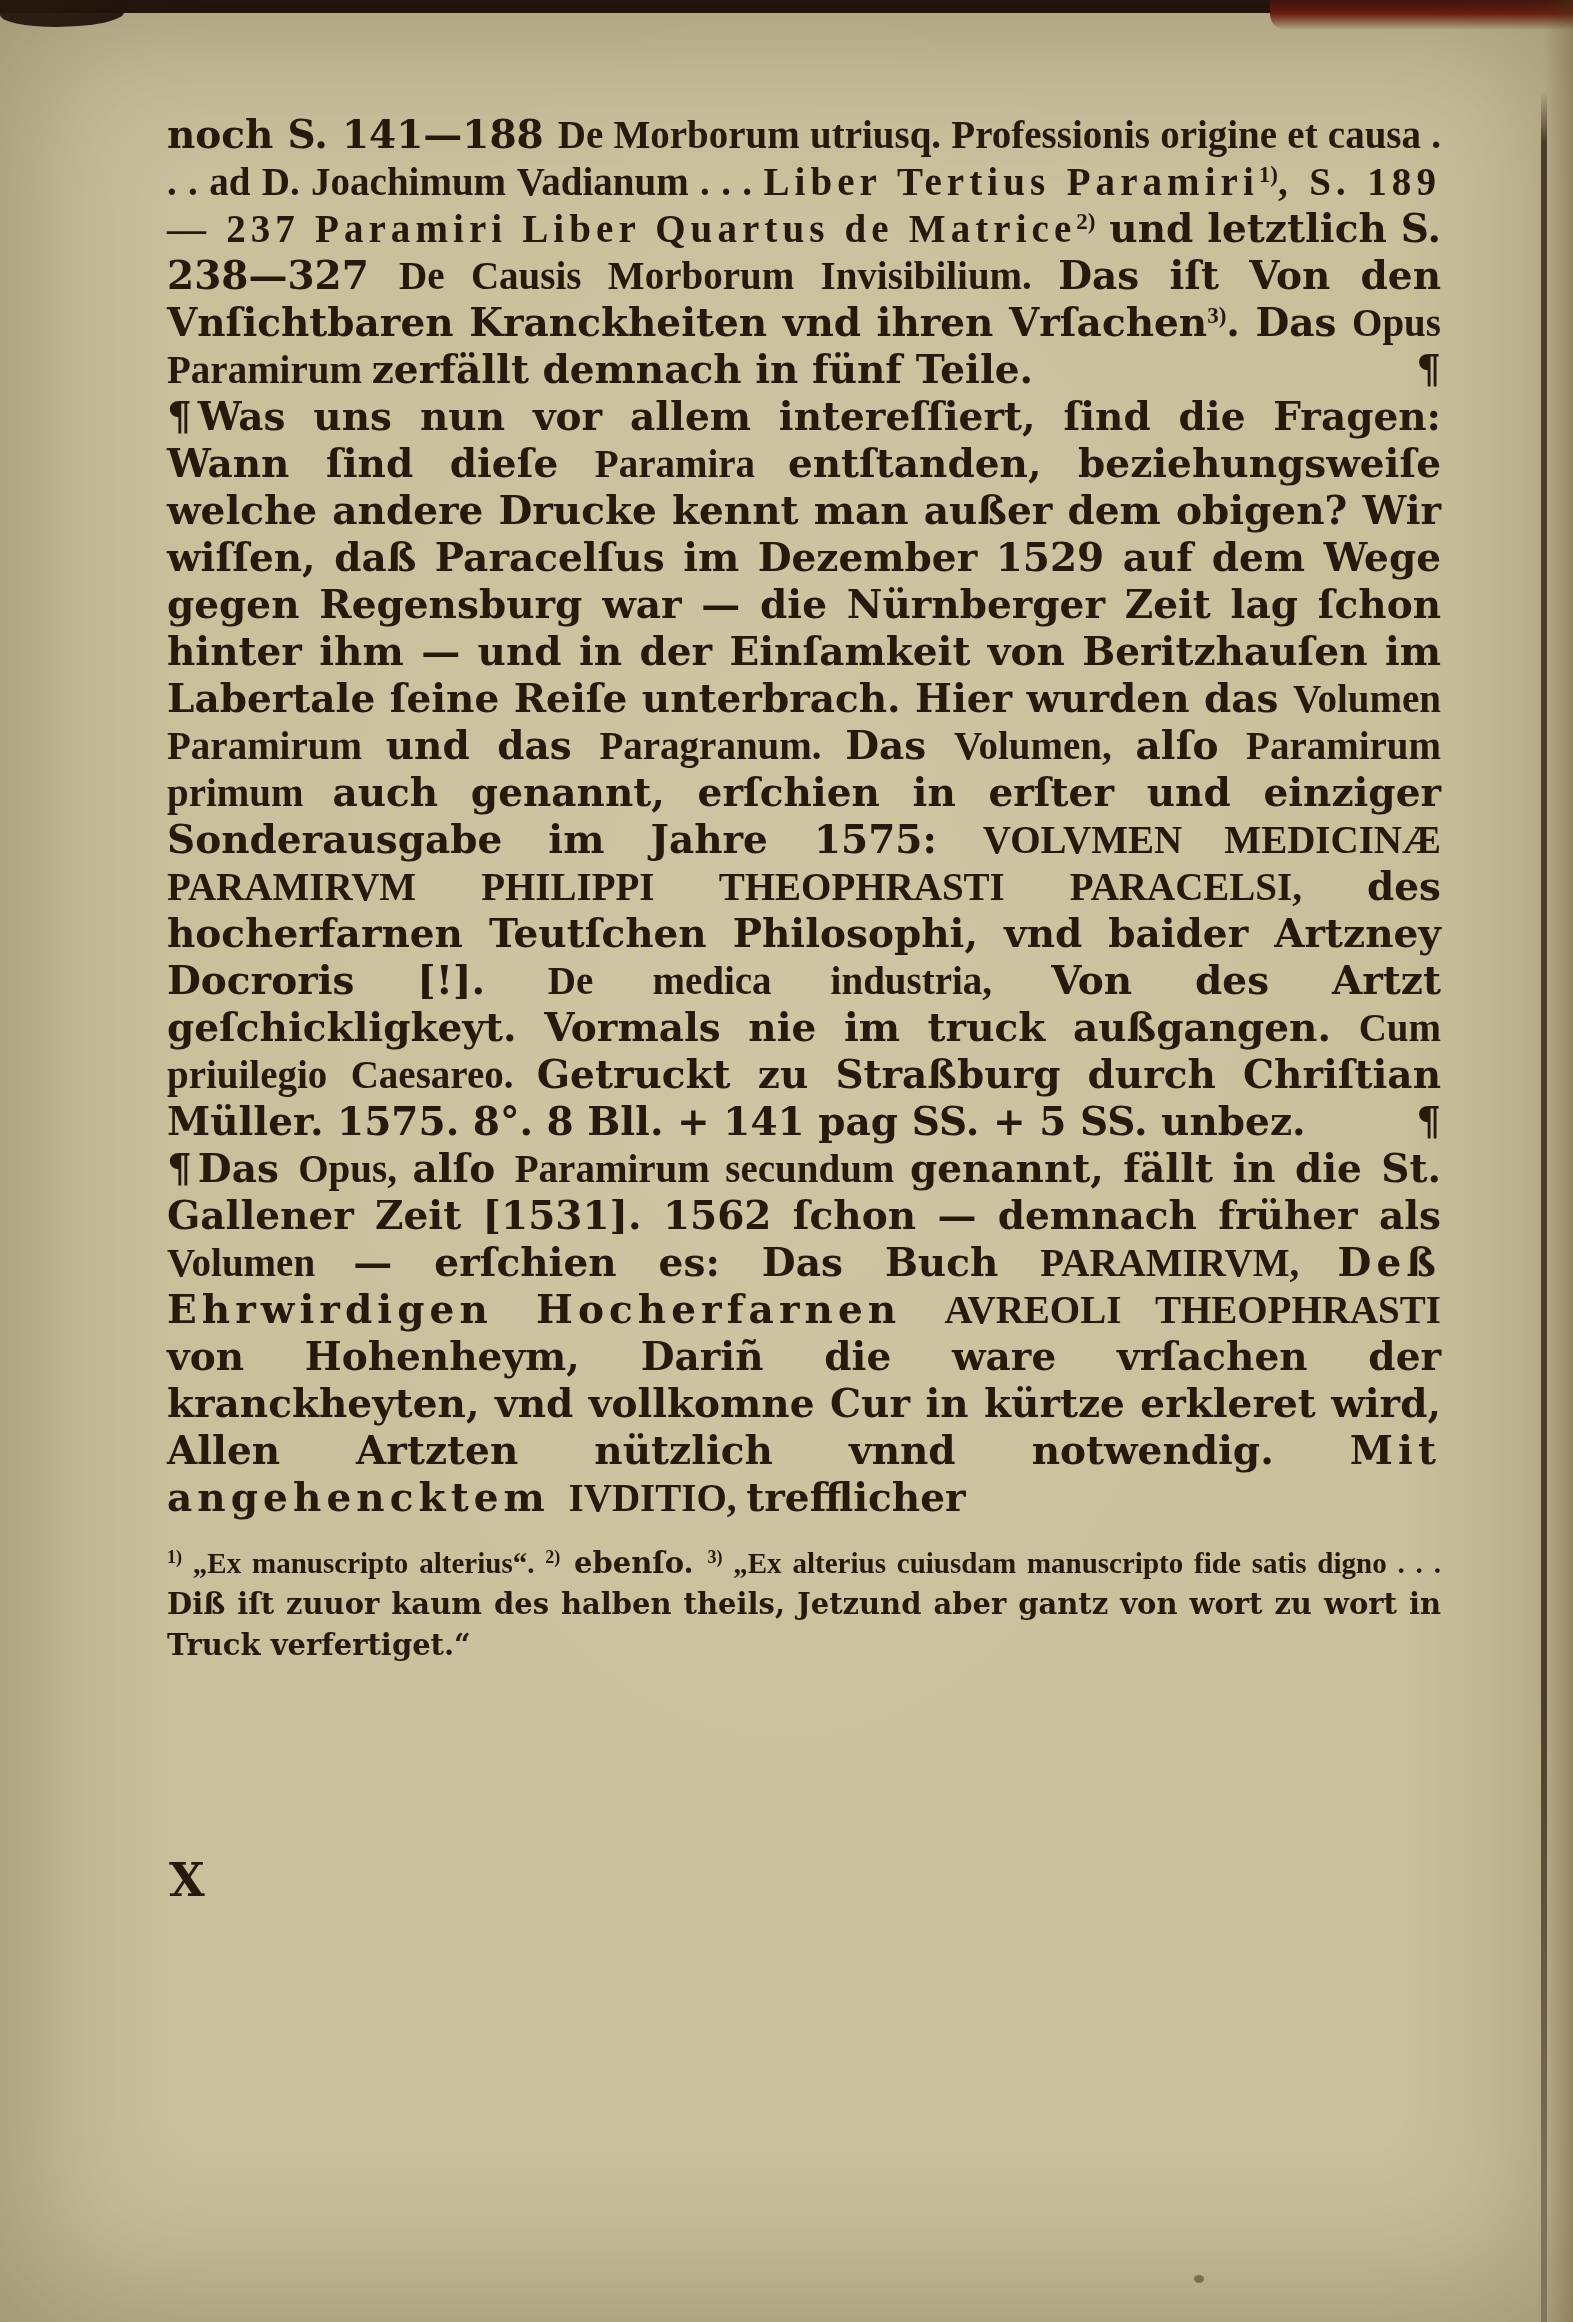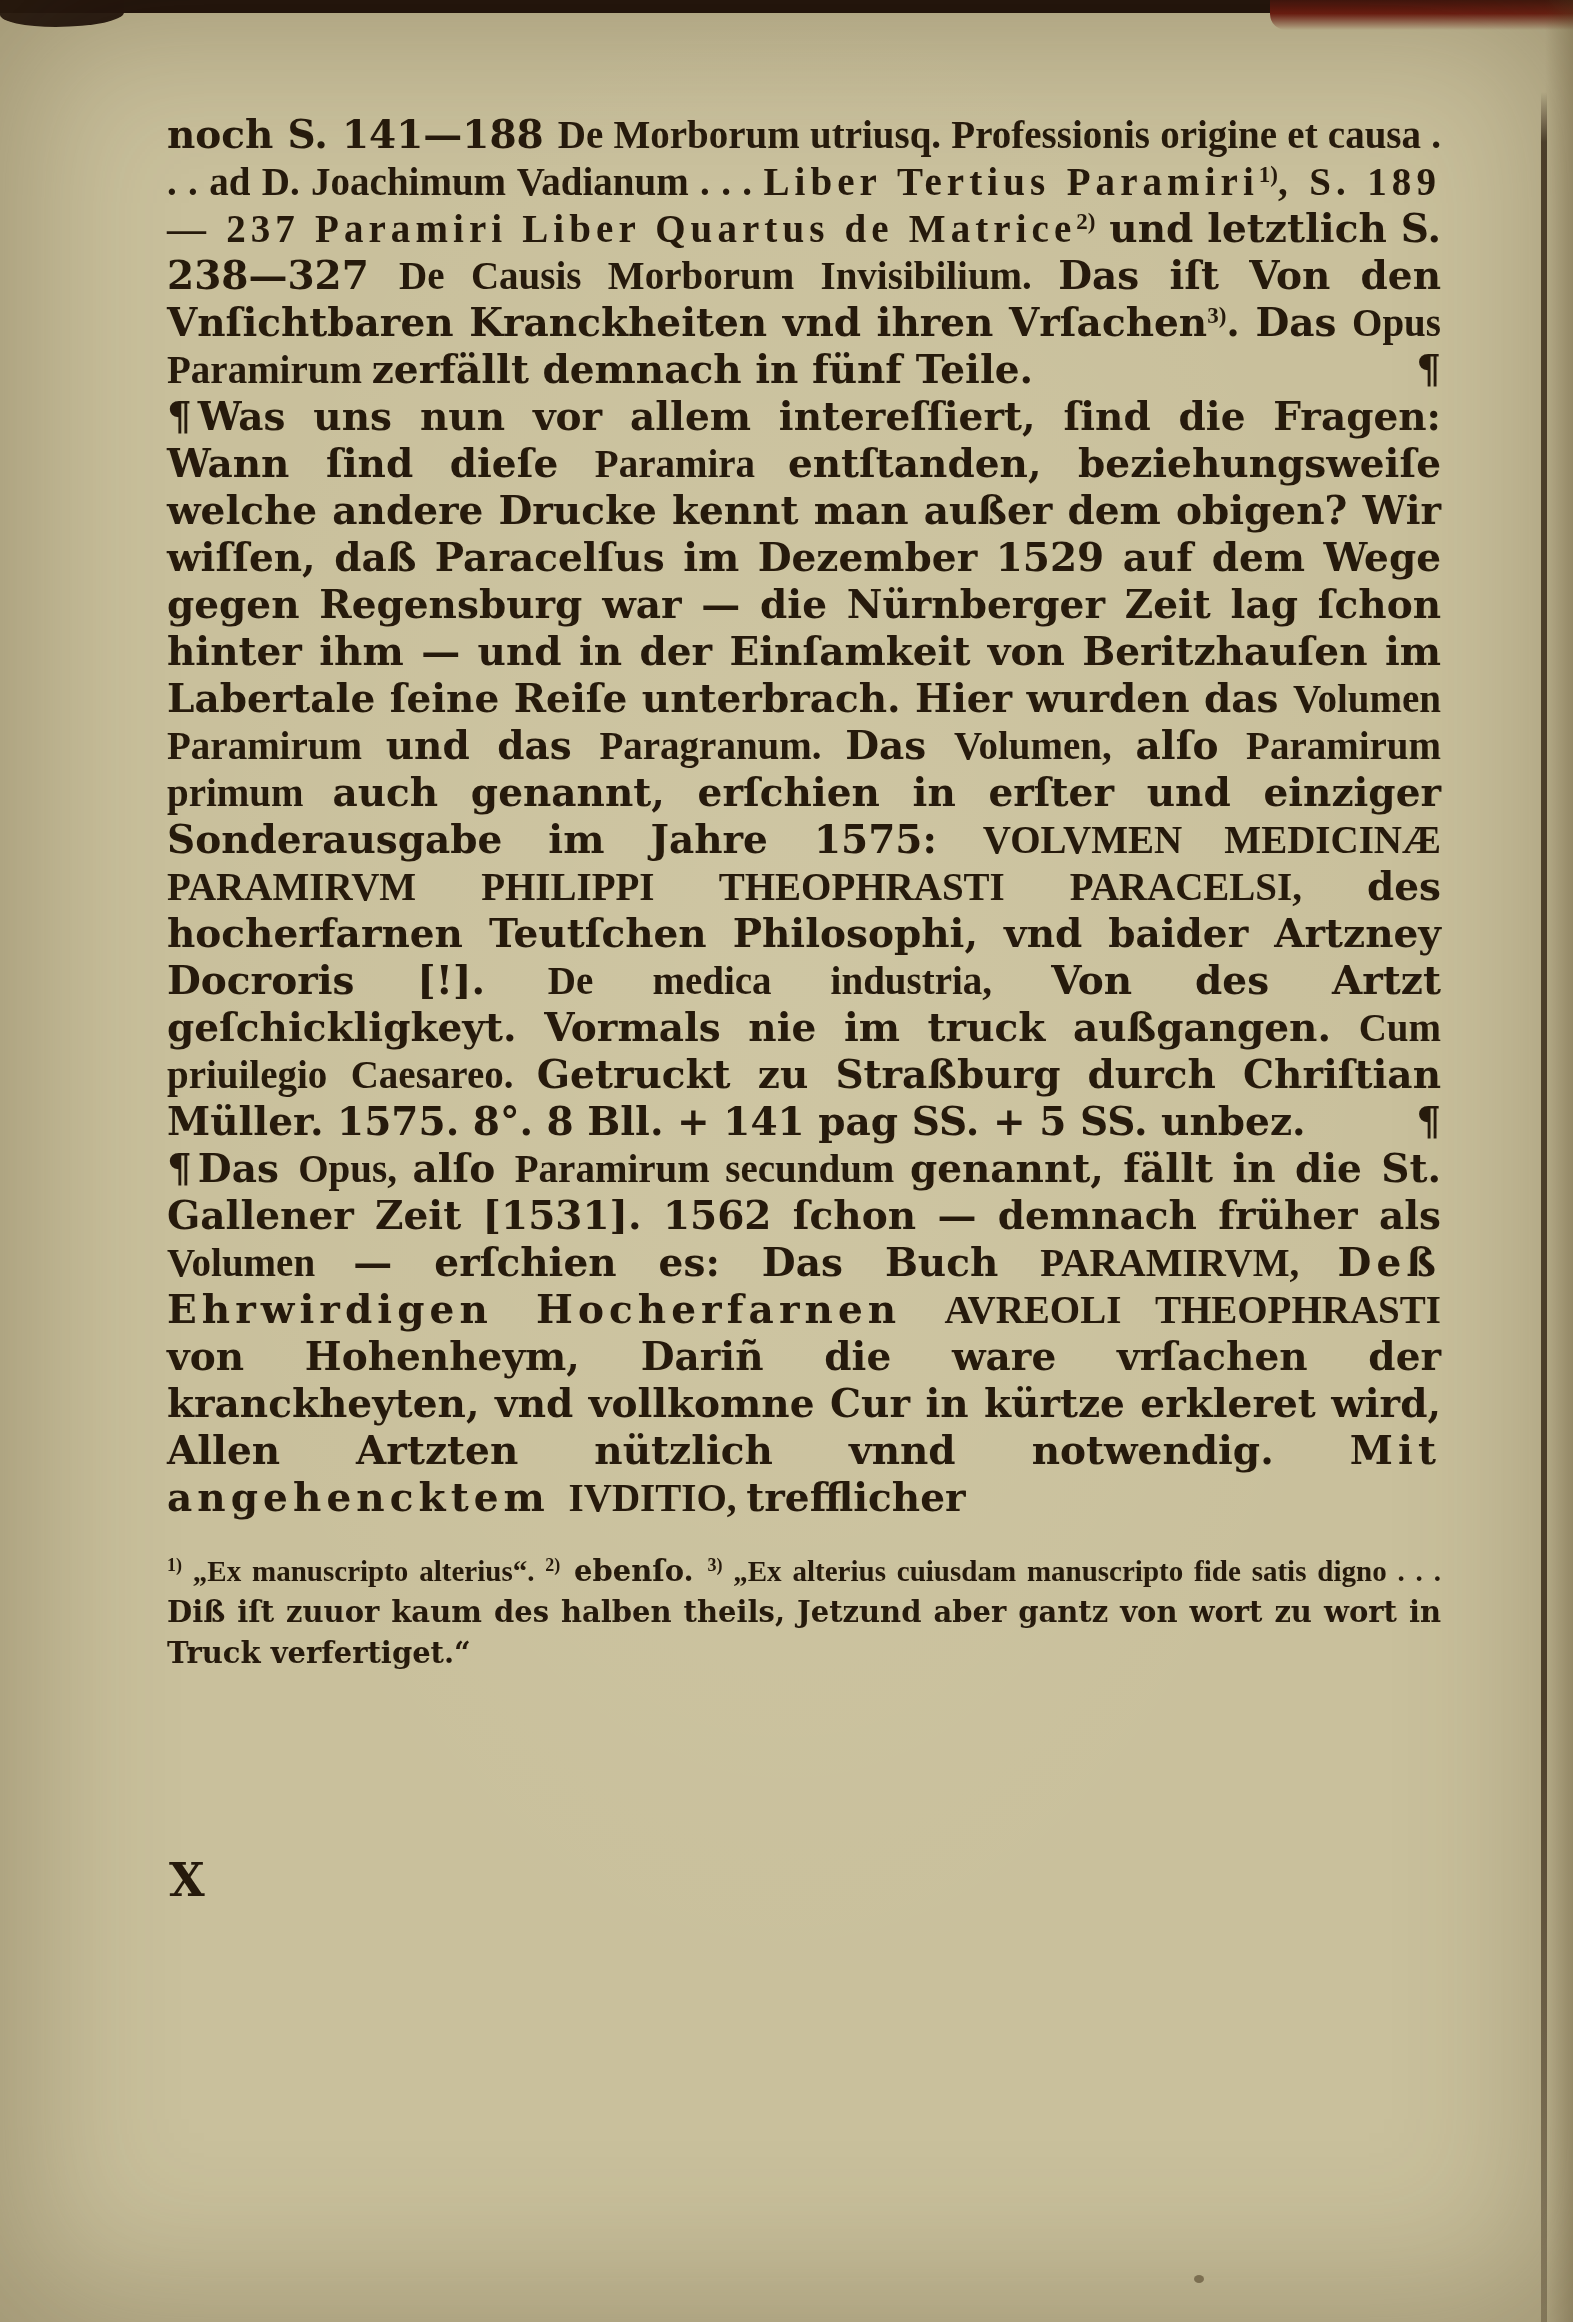--- a/index.html
+++ b/index.html
@@ -79,21 +79,21 @@
     letter-spacing:0;
   }
   .pilcrow{
     font-family:"DejaVu Serif", serif;font-weight:700;
     padding-right:6px;
   }
   .pilcrow-end{
     float:right;padding-right:0;padding-left:8px;
   }
   .footnote{
-    margin-top:30px;
+    margin-top:22px;
     font-size:29px;line-height:41px;font-weight:700;
     text-align:justify;
   }
   .footnote .seg-sup{font-size:18px;vertical-align:10px;}
   .signature{
     position:absolute;left:169px;top:1857px;
     font:700 46px/1 "DejaVu Serif", serif;
     color:var(--ink);
   }
 </style>

